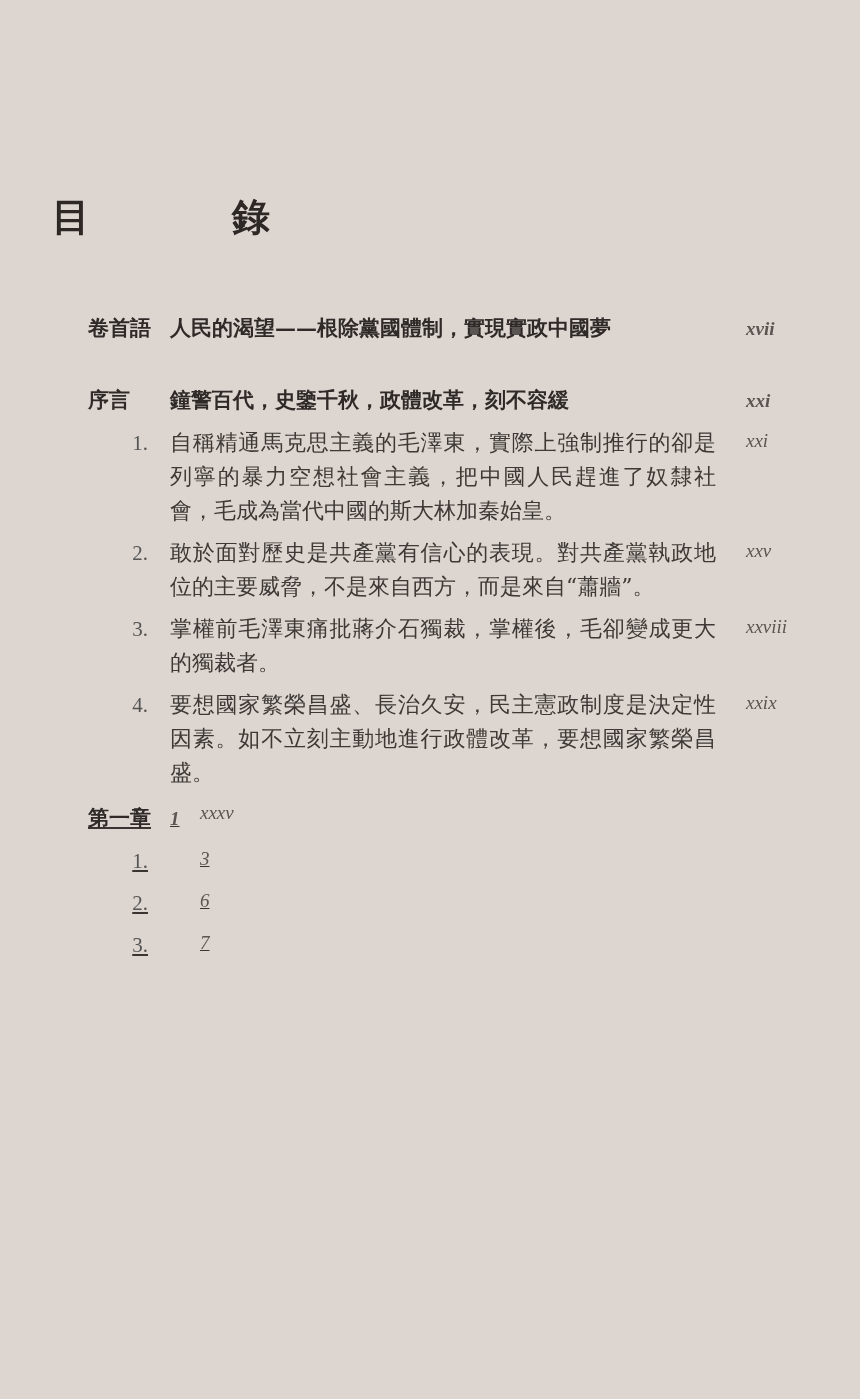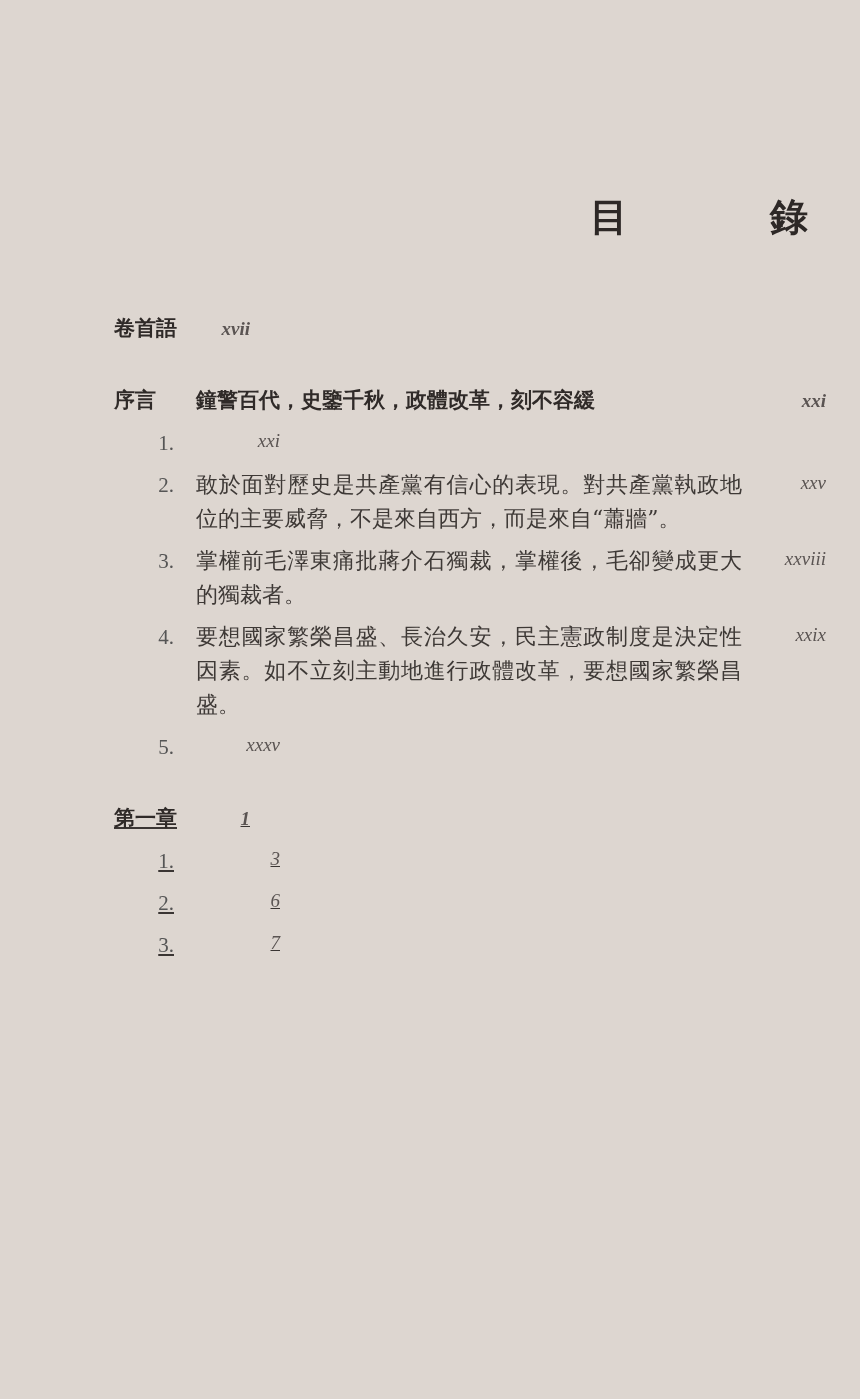--- a/index.html
+++ b/index.html
@@ -6,38 +6,38 @@
   body {
     width: 860px; height: 1399px;
     background: #ddd6d0;
     color: #3a3533;
     font-family: "DejaVu Serif", "Liberation Serif", serif;
     position: relative;
     overflow: hidden;
   }
   .page-title {
     position: absolute; top: 192px; left: 0; width: 860px;
-    text-align: right;
+    text-align: left;
     font-size: 38px; font-weight: bold; letter-spacing: 52px;
     color: #2d2826;
     padding-left: 52px; box-sizing: border-box;
   }
   .section {
-    position: absolute; left: 88px; width: 712px; margin-left: 26px;
+    position: absolute; left: 88px; width: 712px;
   }
   .sec-head {
     display: flex; align-items: baseline; height: 32px;
     font-size: 21px; color: #2f2a28; font-weight: bold;
   }
   .sec-label { width: 82px; flex: none; }
   .sec-title { flex: 1; }
   .pg {
     font-family: "Liberation Serif", "DejaVu Serif", serif;
     font-style: italic; font-size: 19px; color: #5a5452;
-    width: 54px; flex: none; text-align: right;
+    width: 54px; flex: none; text-align: left;
   }
   .item {
     display: flex; align-items: flex-start; margin-top: 8px;
   }
   .item-num {
     width: 82px; flex: none; text-align: right; padding-right: 22px; box-sizing: border-box;
     font-family: "Liberation Serif", serif; font-size: 21px; color: #555;
     line-height: 34px;
   }
   .item-text {
@@ -54,32 +54,34 @@
   }
 </style>
 </head>
 <body>
 
 <div class="page-title">目　錄</div>
 
 <div class="section" style="top:314px;">
   <div class="sec-head">
     <span class="sec-label">卷首語</span>
+    <span class="sec-title">人民的渴望——根除黨國體制，實現實政中國夢</span>
     <span class="pg">xvii</span>
   </div>
 </div>
 
 <div class="section" style="top:386px;">
   <div class="sec-head">
     <span class="sec-label">序言</span>
     <span class="sec-title">鐘警百代，史鑒千秋，政體改革，刻不容緩</span>
     <span class="pg">xxi</span>
   </div>
   <div class="item">
     <span class="item-num">1.</span>
+    <span class="item-text">自稱精通馬克思主義的毛澤東，實際上強制推行的卻是列寧的暴力空想社會主義，把中國人民趕進了奴隸社會，毛成為當代中國的斯大林加秦始皇。</span>
     <span class="pg item-pg">xxi</span>
   </div>
   <div class="item">
     <span class="item-num">2.</span>
     <span class="item-text">敢於面對歷史是共產黨有信心的表現。對共產黨執政地位的主要威脅，不是來自西方，而是來自“蕭牆”。</span>
     <span class="pg item-pg">xxv</span>
   </div>
   <div class="item">
     <span class="item-num">3.</span>
     <span class="item-text">掌權前毛澤東痛批蔣介石獨裁，掌權後，毛卻變成更大的獨裁者。</span>

